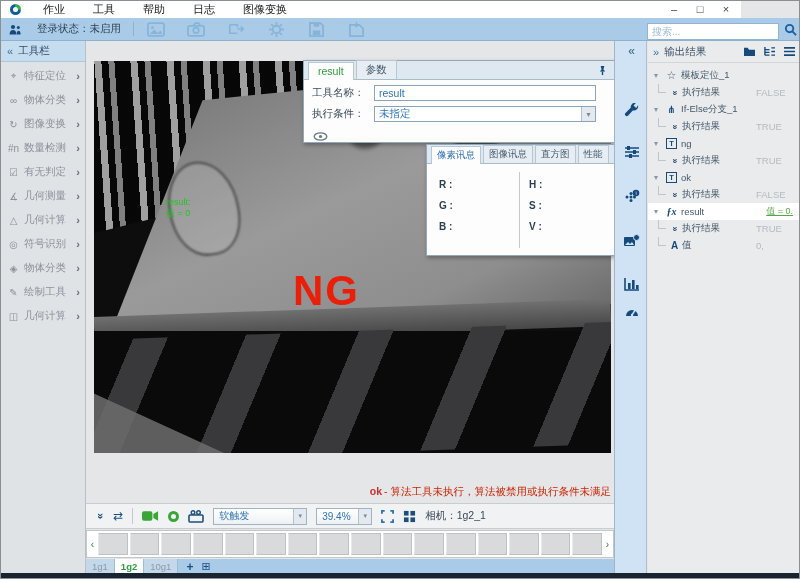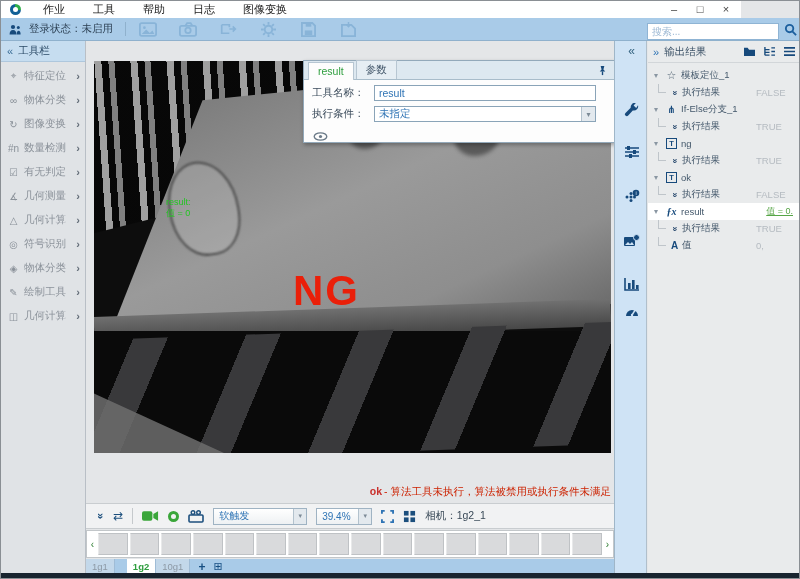--- a/index.html
+++ b/index.html
@@ -10,21 +10,21 @@
   .titlebar{position:absolute;left:0;top:0;width:740px;height:17px;background:#fff;display:flex;align-items:center;}
   .logo{width:11px;height:11px;border-radius:50%;margin-left:9px;background:conic-gradient(#2fae4a 0 100deg,#0f5f96 100deg 360deg);position:relative;}
   .logo:after{content:"";position:absolute;left:3px;top:3px;width:5px;height:5px;border-radius:50%;background:#fff;}
   .menus{display:flex;margin-left:22px;gap:28px;}
   .menu-item{font-size:11px;color:#222;cursor:default;}
   .win-controls{margin-left:auto;display:flex;gap:12px;margin-right:8px;color:#444;font-size:11px;line-height:11px;}
   .win-controls span{width:14px;text-align:center;}
 
   
   .topbar{position:absolute;left:0;top:17px;width:800px;height:23px;background:#a9cbe8;border-bottom:1px solid #8fb1cd;display:flex;align-items:center;}
-  .login{display:flex;align-items:center;gap:8px;margin-left:8px;font-size:10.5px;color:#2b3f52;}
+  .login{display:flex;align-items:center;gap:16px;margin-left:8px;font-size:10.5px;color:#2b3f52;}
   .vdiv{width:1px;height:14px;background:#8fb1cd;margin:0 12px;}
   .tbicon{width:20px;height:16px;margin-right:20px;opacity:.55;display:inline-flex;align-items:center;justify-content:center;}
   .search-wrap{position:absolute;right:22px;top:3px;width:132px;height:17px;}
   .search-wrap input{width:100%;height:100%;border:1px solid #8fb4d4;font-size:10px;padding:0 4px;color:#2b5f8e;background:#fff;}
   .search-wrap input::placeholder{color:#9db9d4;}
   .mag{position:absolute;right:-18px;top:2px;}
 
   
   .sidebar{position:absolute;left:0;top:40px;width:85px;height:532px;background:#e0e3e6;border-right:1px solid #b9bfc6;}
   .sb-header{height:21px;background:#c6ddf0;display:flex;align-items:center;gap:5px;padding-left:6px;font-size:10.5px;color:#2b4a66;border-bottom:1px solid #aec7dd;}
@@ -93,21 +93,21 @@
 
   
   .filmstrip{position:absolute;left:0;top:489px;width:528px;height:28px;background:#fff;border:1px solid #c2c6c9;display:flex;align-items:center;}
   .fs-arrow{width:11px;text-align:center;font-size:10px;color:#2e7d32;flex:none;}
   .frames{flex:1;display:flex;height:22px;gap:2px;}
   .frame{flex:1;background:#d9dadc;border:1px solid #bfc2c5;border-left-color:#e8e9ea;}
 
   
   .flowtabs{position:absolute;left:0;top:518px;width:528px;height:15px;background:#a9cbe8;display:flex;align-items:stretch;}
   .ftab{font-size:9.5px;padding:1px 6px;color:#8d99a5;background:#c3d8ea;border-right:1px solid #9fbcd6;display:flex;align-items:center;}
-  .ftab.active{background:#fff;color:#2e9e3e;font-weight:bold;margin-left:12px;}
+  .ftab.active{background:#fff;color:#2e9e3e;font-weight:bold;}
   .fplus{color:#174f82;font-weight:bold;font-size:12px;padding:0 8px;display:flex;align-items:center;}
   .fgrid{color:#174f82;font-size:11px;display:flex;align-items:center;}
 
   
   .rstrip{position:absolute;left:613px;top:40px;width:33px;height:532px;background:#cfe3f5;border-left:1px solid #9fb6c8;border-right:1px solid #b0bfcb;}
   .rs-collapse{position:absolute;left:0;top:3px;width:33px;text-align:center;color:#33627f;font-size:12px;}
   .rs-icon{position:absolute;left:0;width:33px;display:flex;justify-content:center;}
 
   
   .rpanel{position:absolute;left:647px;top:40px;width:153px;height:532px;background:#e9ebec;}
@@ -318,20 +318,41 @@
             <span class="arr">▾</span>
           </div>
         </div>
         <svg class="eye" width="15" height="9" viewBox="0 0 16 10">
             <ellipse cx="8" cy="5" rx="7" ry="4" fill="none" stroke="#6b7a88" stroke-width="1.5"></ellipse>
             <circle cx="8" cy="5" r="1.8" fill="#6b7a88"></circle>
           </svg>
       </div>
     </div>
 
+    <div class="panel panel-pixel">
+      <div class="ptabs">
+        <span class="ptab active">像素讯息</span>
+        <span class="ptab">图像讯息</span>
+        <span class="ptab">直方图</span>
+        <span class="ptab">性能</span>
+      </div>
+      <div class="pxbody">
+        <div class="pxcol left" id="px-left">
+            <div>R :</div>
+            <div>G :</div>
+            <div>B :</div>
+          </div>
+        <div class="pxdiv"></div>
+        <div class="pxcol right" id="px-right">
+            <div>H :</div>
+            <div>S :</div>
+            <div>V :</div>
+          </div>
+      </div>
+    </div>
 
     <div class="status-line">
       <b>ok</b><span>- 算法工具未执行，算法被禁用或执行条件未满足</span>
     </div>
 
     <div class="player-bar">
       <span class="dblchev">»</span>
       <span class="swap">⇄</span>
       <span class="pdiv"></span>
       <svg width="17" height="12" viewBox="0 0 18 12">

